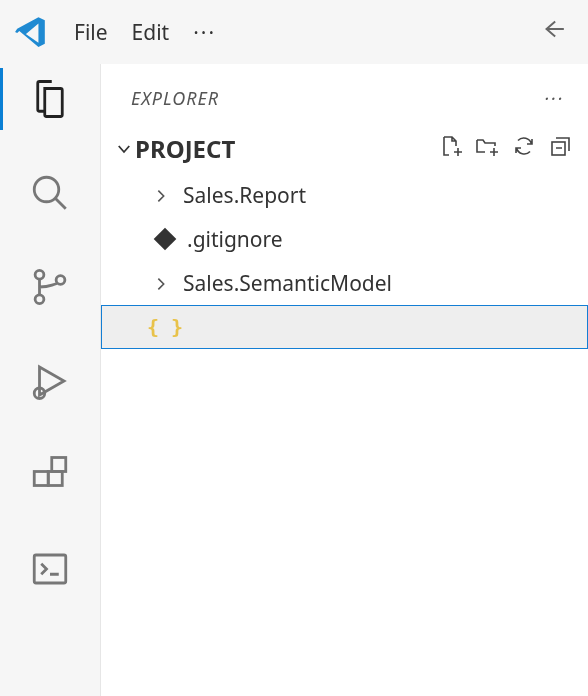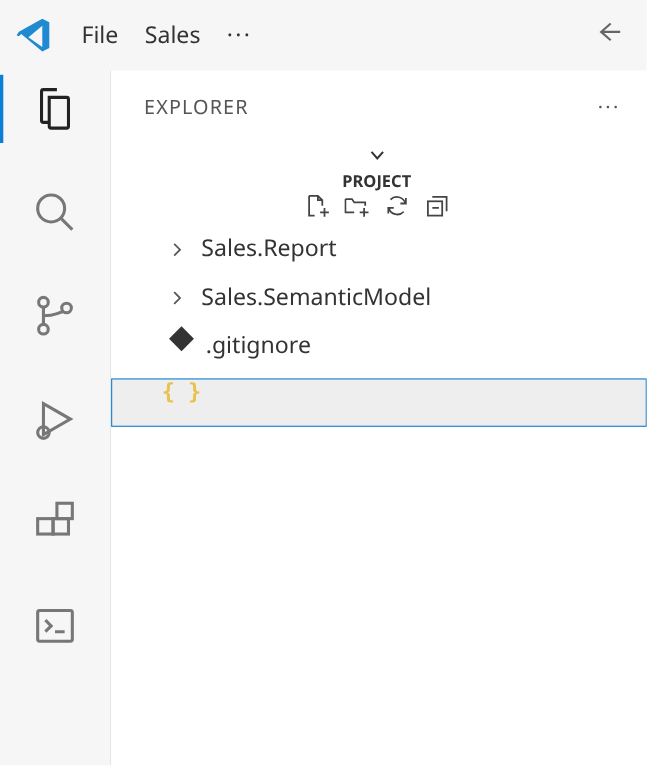--- a/index.html
+++ b/index.html
@@ -57,39 +57,39 @@
     display: flex;
     flex-direction: column;
   }
   .explorer-header {
     display: flex;
     align-items: flex-end;
     padding: 22px 24px 10px 30px;
     font-size: 18px;
     letter-spacing: 1px;
     color: #555;
+    font-style: italic;
   }
   .explorer-header .spacer { flex: 1; }
   .ellipsis { letter-spacing: 2px; }
   .project-section-header {
     display: flex;
     align-items: center;
     padding: 12px 16px 8px 12px;
     font-weight: 700;
-    font-size: 15px;
-    flex-direction: column;
+    font-size: 24px;
   }
   .project-section-header .chev { width: 22px; text-align: center; color: #444; }
   .project-section-header .spacer { flex: 1; }
   .section-actions { display: flex; gap: 12px; align-items: center; color: #444; }
   .section-actions svg { width: 24px; height: 24px; stroke: currentColor; fill: none; stroke-width: 1.6; }
   .tree { padding-left: 0; }
   .tree-row {
     display: flex;
-    align-items: flex-start;
+    align-items: center;
     height: 44px;
     padding-left: 28px;
     gap: 10px;
     font-size: 21px;
     color: #333;
   }
   .tree-row .indent { width: 14px; }
   .tree-row .twisty {
     width: 20px;
     font-size: 22px;
@@ -118,21 +118,21 @@
 <body>
 
 <div class="titlebar">
   <span class="logo">
     <svg width="34" height="34" viewBox="0 0 32 32">
       <path d="M23 2 L29 5 V27 L23 30 L5 15 L3 17 L1 16 L3 13 L23 2 Z M23 8 L11 18 L7 15 L23 26 Z" fill="#1f8ad2"></path>
     </svg>
   </span>
   <div class="menu">
     <span class="menu-item">File</span>
-    <span class="menu-item">Sales</span>
+    <span class="menu-item">Edit</span>
     <span class="menu-item ellipsis">···</span>
   </div>
   <span class="spacer"></span>
   <span class="back-arrow">
     <svg width="26" height="26" viewBox="0 0 24 24" fill="none" stroke="#666" stroke-width="1.8">
       <path d="M14 5 L6 12 L14 19 M6 12 H22"></path>
     </svg>
   </span>
 </div>
 
@@ -223,33 +223,33 @@
         <span class="indent"></span>
         <span class="twisty">
           <svg width="16" height="16" viewBox="0 0 24 24" fill="none" stroke="#555" stroke-width="2.4">
               <path d="M8 4l8 8-8 8"></path>
             </svg>
         </span>
         <span>Sales.Report</span>
       </div>
       <div class="tree-row">
         <span class="indent"></span>
-        <span class="twisty">
-          <svg width="16" height="16" viewBox="0 0 24 24" fill="none" stroke="#555" stroke-width="2.4">
-              <path d="M8 4l8 8-8 8"></path>
-            </svg>
-        </span>
-        <span>Sales.SemanticModel</span>
-      </div>
-      <div class="tree-row">
-        <span class="indent"></span>
         <span class="file-icon">
             <span class="diamond"></span>
           </span>
         <span>.gitignore</span>
       </div>
+      <div class="tree-row">
+        <span class="indent"></span>
+        <span class="twisty">
+          <svg width="16" height="16" viewBox="0 0 24 24" fill="none" stroke="#555" stroke-width="2.4">
+              <path d="M8 4l8 8-8 8"></path>
+            </svg>
+        </span>
+        <span>Sales.SemanticModel</span>
+      </div>
       <div class="tree-row selected">
         <span class="indent"></span>
         <span class="file-icon braces">{&nbsp;}</span>
       </div>
     </div>
   </div>
 </div>
 
 </body></html>

